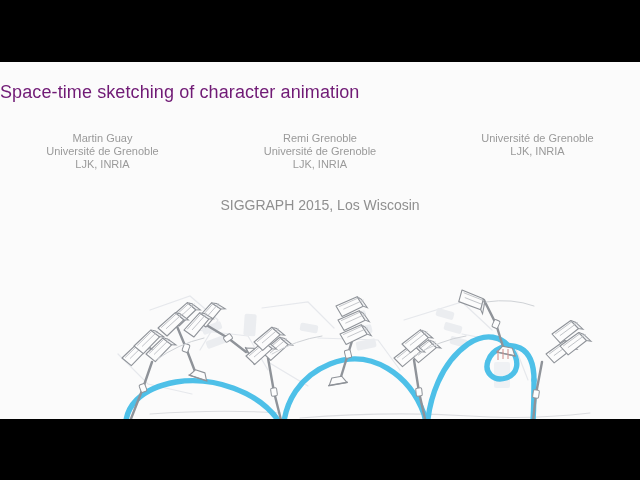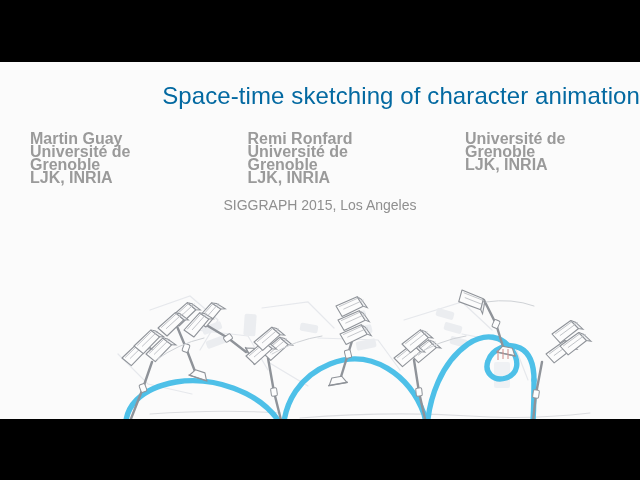--- a/index.html
+++ b/index.html
@@ -17,31 +17,31 @@
     position:absolute;left:0;width:640px;background:#000;
   }
   .letterbox.top{top:0;height:62px;}
   .letterbox.bottom{top:419px;height:61px;}
   .slide{
     position:absolute;left:0;top:62px;width:640px;height:357px;
     background:#fbfbfb;overflow:hidden;
   }
   .title{
     position:absolute;left:0;top:20px;width:640px;
-    text-align:right;
-    font-size:24px;font-weight:300;letter-spacing:.1px;
-    color:#0369a1;white-space:nowrap;
+    text-align:left;
+    font-size:18px;font-weight:300;letter-spacing:.1px;
+    color:#701a75;white-space:nowrap;
   }
   .authors{
     position:absolute;left:30px;top:70px;width:580px;
     display:flex;justify-content:space-between;
   }
   .author{
-    width:25%;text-align:left;
-    font-size:16px;line-height:13px;color:#9a9a9a;font-weight:700;
+    width:25%;text-align:center;
+    font-size:11px;line-height:13px;color:#9a9a9a;font-weight:400;
   }
   .author .name{display:block;}
   .author .aff1{display:block;}
   .author .aff2{display:block;}
   .venue{
     position:absolute;left:0;top:135px;width:640px;
     text-align:center;font-size:14px;color:#8f8f8f;font-weight:400;
   }
   .illustration{
     position:absolute;left:0;top:0;width:640px;height:357px;
@@ -196,28 +196,28 @@
 
     <div class="title">Space-time sketching of character animation</div>
 
     <div class="authors">
       <div class="author">
         <span class="name">Martin Guay</span>
         <span class="aff1">Université de Grenoble</span>
         <span class="aff2">LJK, INRIA</span>
       </div>
       <div class="author">
-        <span class="name">Remi Ronfard</span>
+        <span class="name">Remi Grenoble</span>
         <span class="aff1">Université de Grenoble</span>
         <span class="aff2">LJK, INRIA</span>
       </div>
       <div class="author">
         <span class="aff1">Université de Grenoble</span>
         <span class="aff2">LJK, INRIA</span>
       </div>
     </div>
 
-    <div class="venue">SIGGRAPH 2015, Los Angeles</div>
+    <div class="venue">SIGGRAPH 2015, Los Wiscosin</div>
 
   </div>
 
   <div class="letterbox bottom"></div>
 </div>
 
 </body></html>

